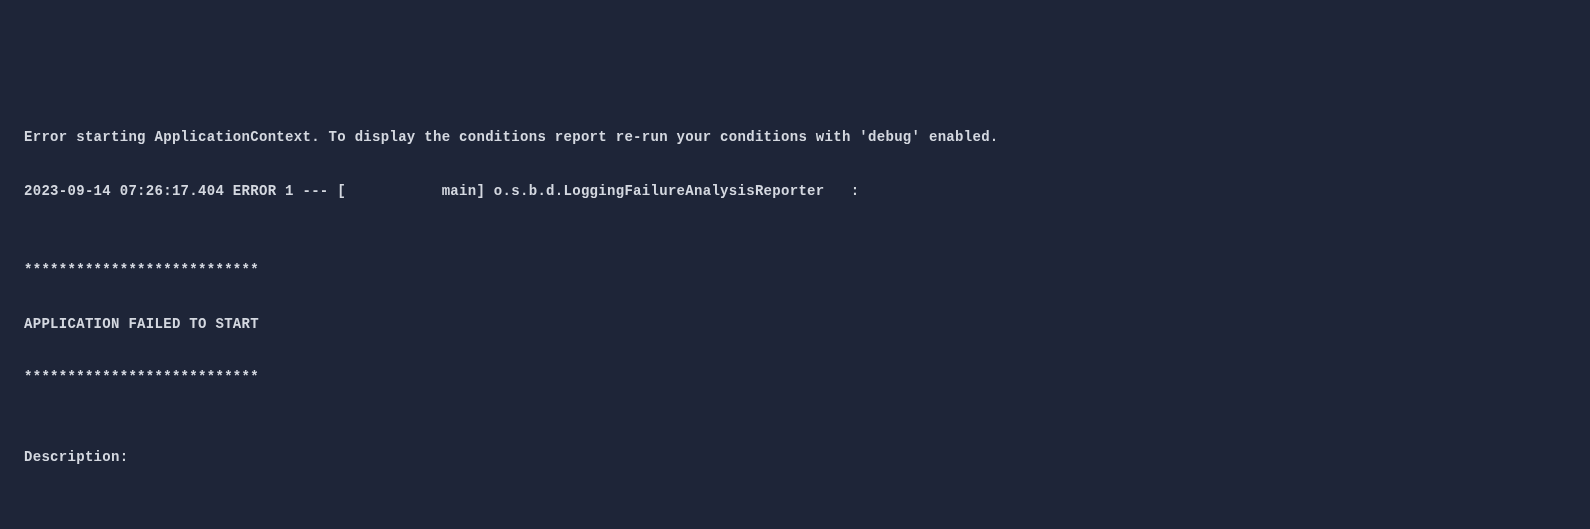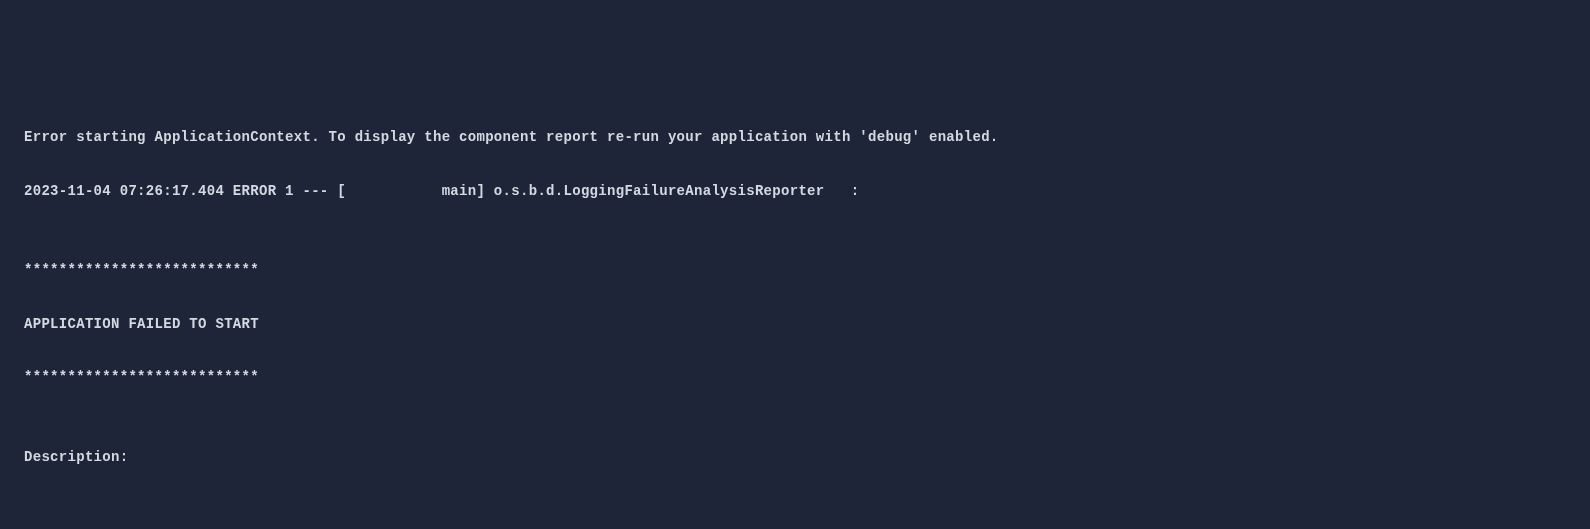--- a/index.html
+++ b/index.html
@@ -19,22 +19,22 @@
     }
     .log-line {
       display: block;
     }
   </style>
 </head>
 <body>
 
 
 
-<span class="log-line">Error starting ApplicationContext. To display the component report re-run your application with 'debug' enabled.</span>
-<span class="log-line">2023-11-04 07:26:17.404 ERROR 1 --- [           main] o.s.b.d.LoggingFailureAnalysisReporter   :</span>
+<span class="log-line">Error starting ApplicationContext. To display the conditions report re-run your conditions with 'debug' enabled.</span>
+<span class="log-line">2023-09-14 07:26:17.404 ERROR 1 --- [           main] o.s.b.d.LoggingFailureAnalysisReporter   :</span>
 <span class="log-line"></span>
 <span class="log-line">***************************</span>
 <span class="log-line">APPLICATION FAILED TO START</span>
 <span class="log-line">***************************</span>
 <span class="log-line"></span>
 <span class="log-line">Description:</span>
 <span class="log-line"></span>
 <span class="log-line">A component required a bean of type 'io.seata.server.console.service.BranchSessionService' that could not be found.</span>
 <span class="log-line"></span>
 <span class="log-line"></span>

